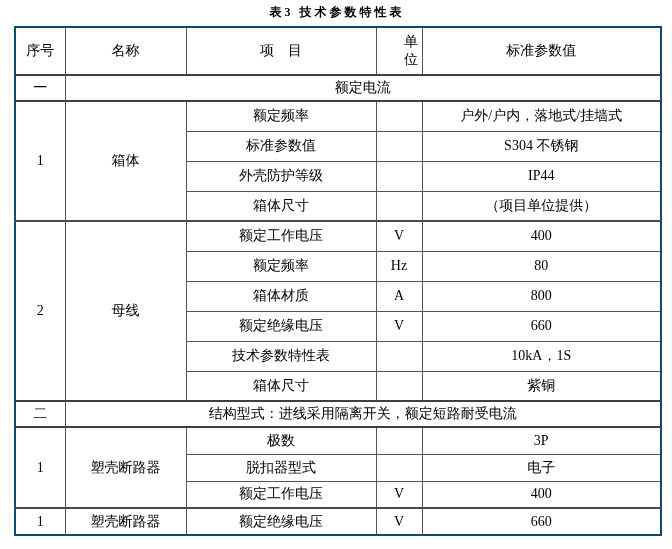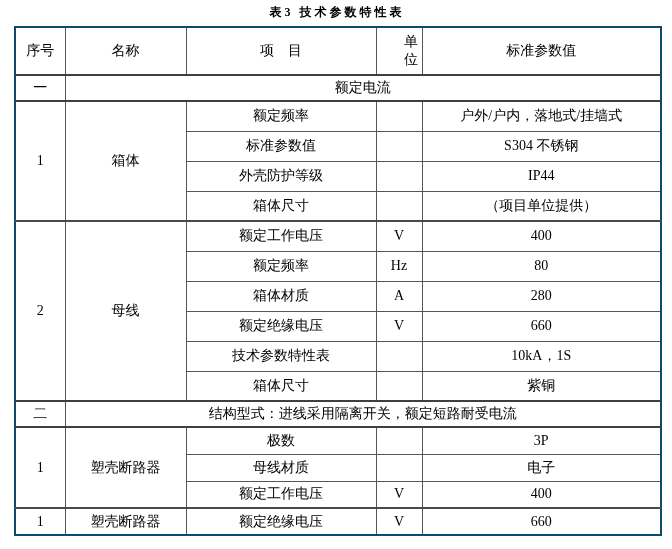--- a/index.html
+++ b/index.html
@@ -115,21 +115,21 @@
       <td>400</td>
     </tr>
     <tr class="r30">
       <td>额定频率</td>
       <td>Hz</td>
       <td>80</td>
     </tr>
     <tr class="r30">
       <td>箱体材质</td>
       <td>A</td>
-      <td>280</td>
+      <td>800</td>
     </tr>
     <tr class="r30">
       <td>额定绝缘电压</td>
       <td>V</td>
       <td>660</td>
     </tr>
     <tr class="r30">
       <td>技术参数特性表</td>
       <td></td>
       <td>10kA，1S</td>
@@ -146,21 +146,21 @@
     </tr>
 
     <tr class="r27">
       <td rowspan="3">1</td>
       <td rowspan="3">塑壳断路器</td>
       <td>极数</td>
       <td></td>
       <td>3P</td>
     </tr>
     <tr class="r27">
-      <td>母线材质</td>
+      <td>脱扣器型式</td>
       <td></td>
       <td>电子</td>
     </tr>
     <tr class="r27">
       <td>额定工作电压</td>
       <td>V</td>
       <td>400</td>
     </tr>
 
     <tr class="r27 gstart">

